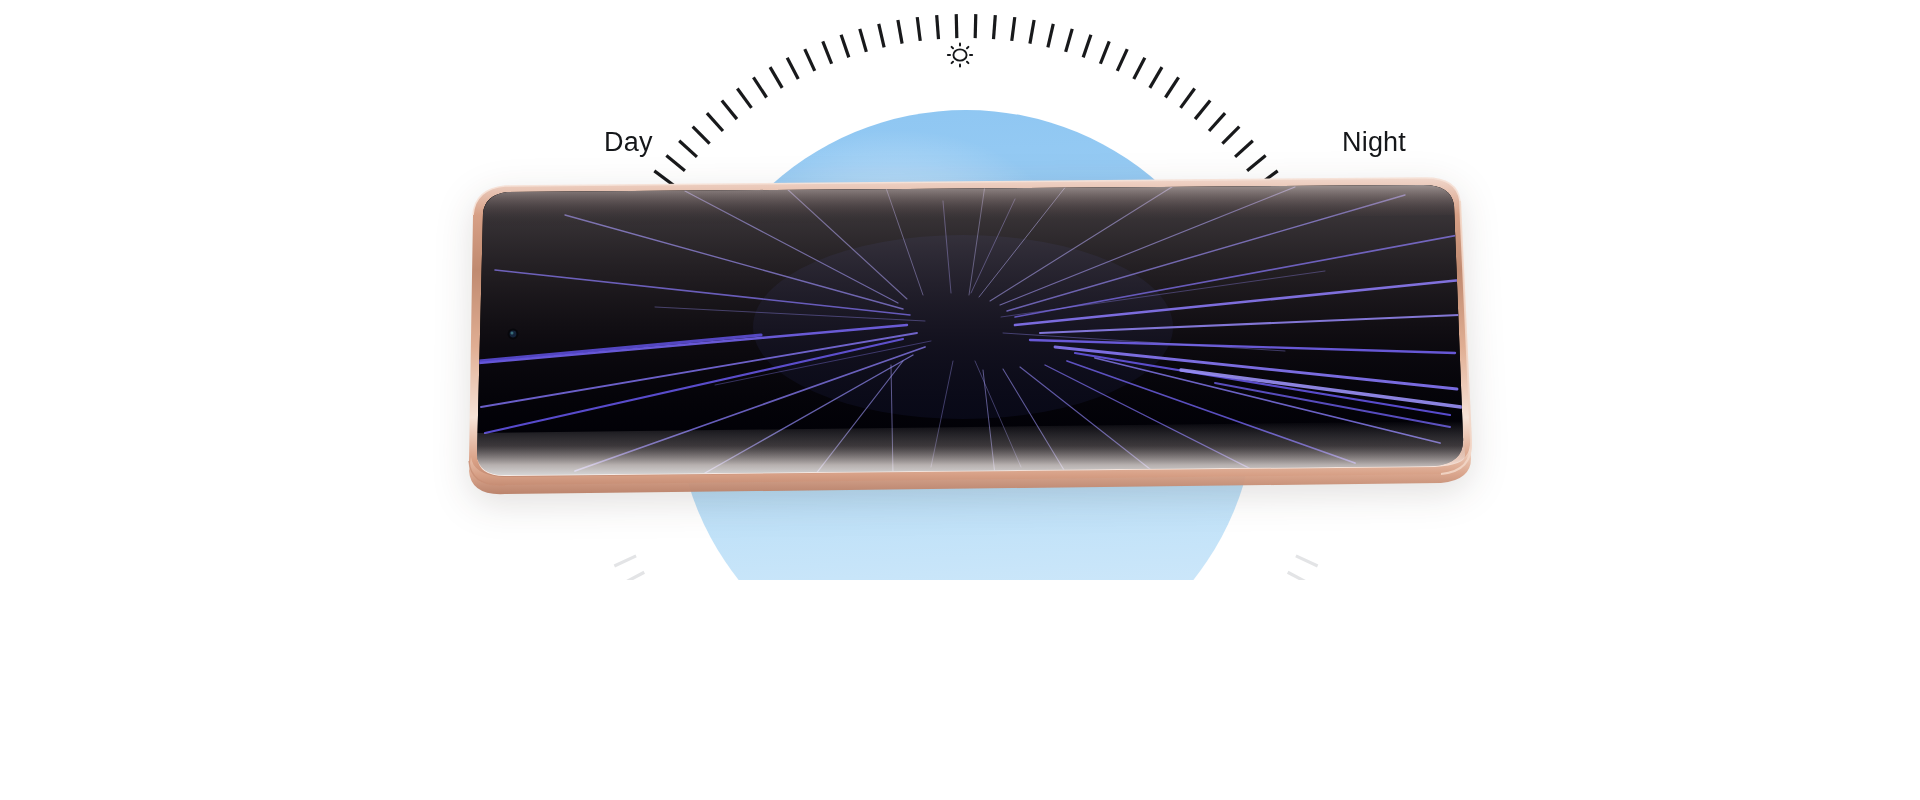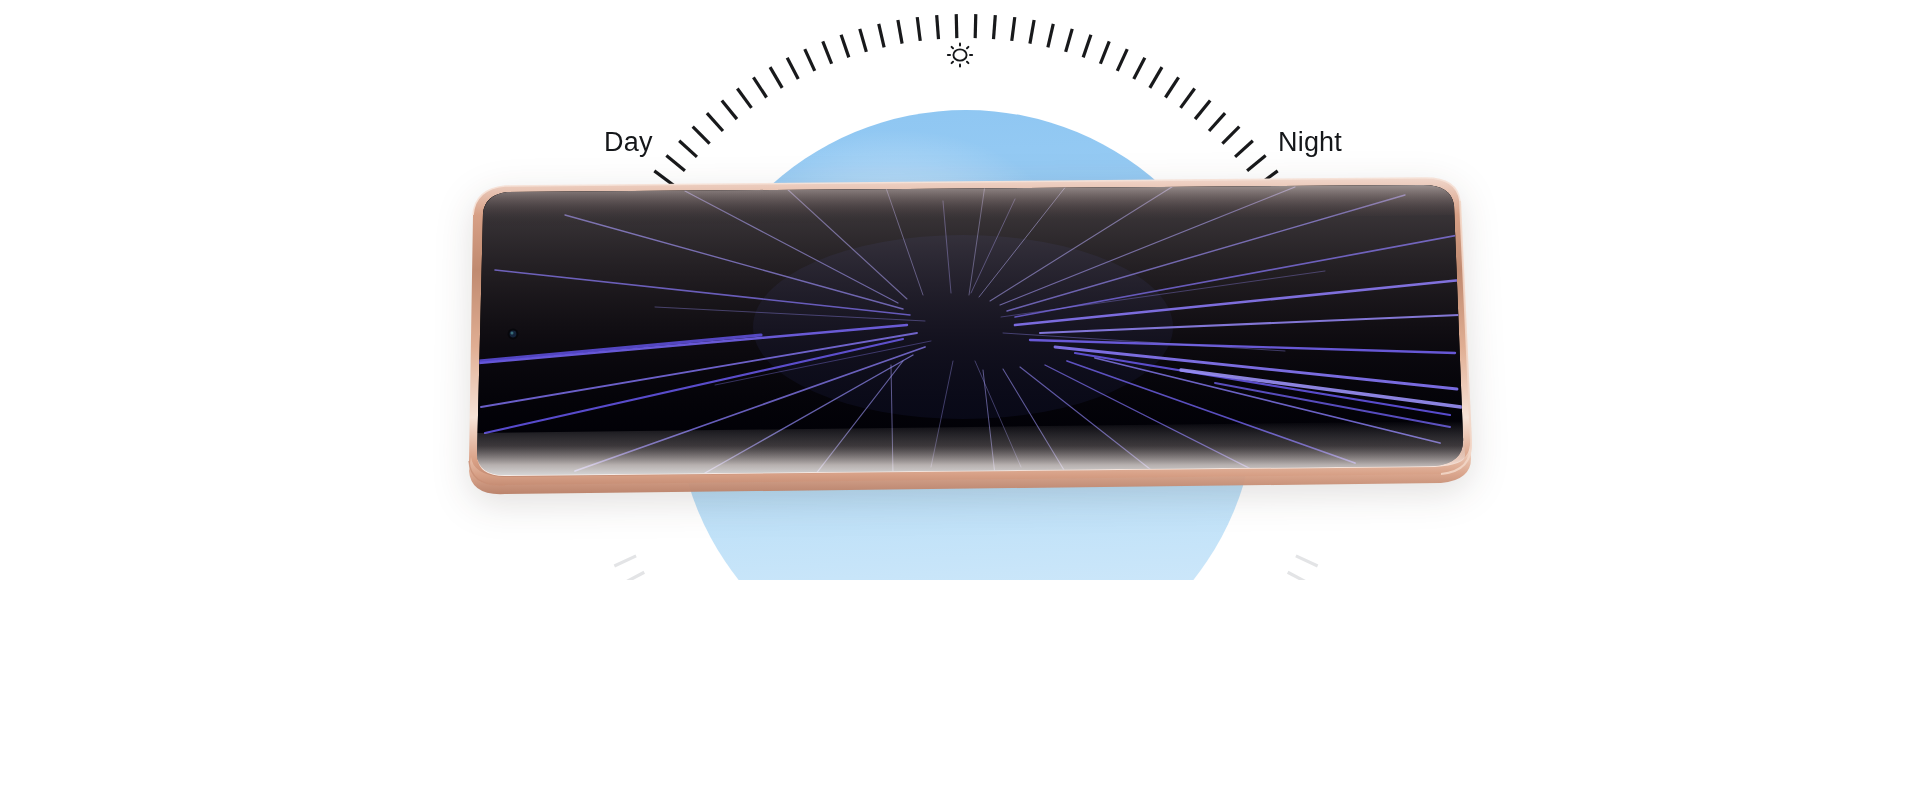--- a/index.html
+++ b/index.html
@@ -53,21 +53,21 @@
   .arc-label {
     position: absolute;
     font-family: "Liberation Sans", sans-serif;
     font-size: 27px;
     font-weight: 400;
     color: #15171a;
     letter-spacing: 0.2px;
     white-space: nowrap;
   }
   .label-day   { left: 604px; top: 127px; }
-  .label-night { left: 1278px; top: 127px; }
+  .label-night { left: 1342px; top: 127px; }
 
   .arc-icon {
     position: absolute;
     width: 34px;
     height: 34px;
   }
   .icon-sunrise { left: 600px; top: 186px; }
   .icon-moon    { left: 1288px; top: 186px; }
   .icon-sun     { left: 945px; top: 40px; width: 30px; height: 30px; }
 

